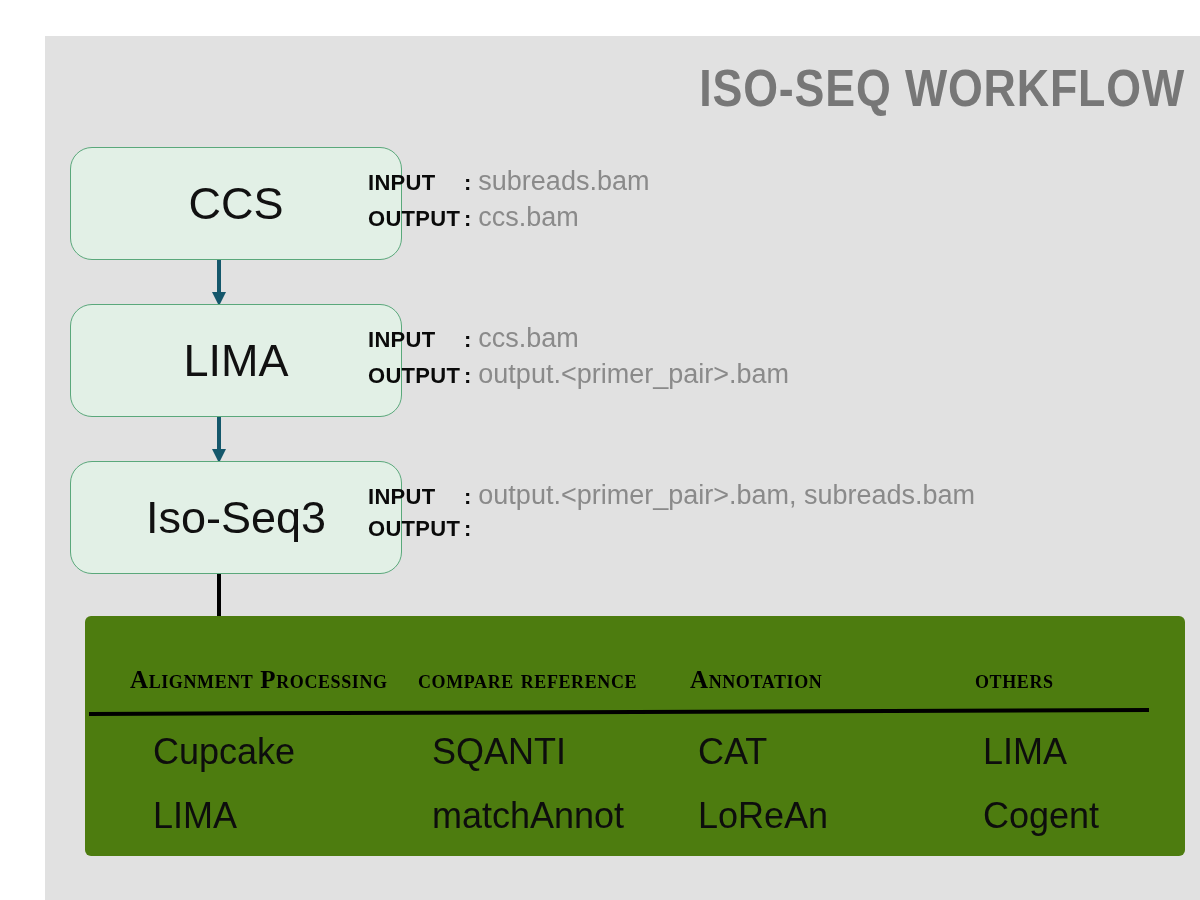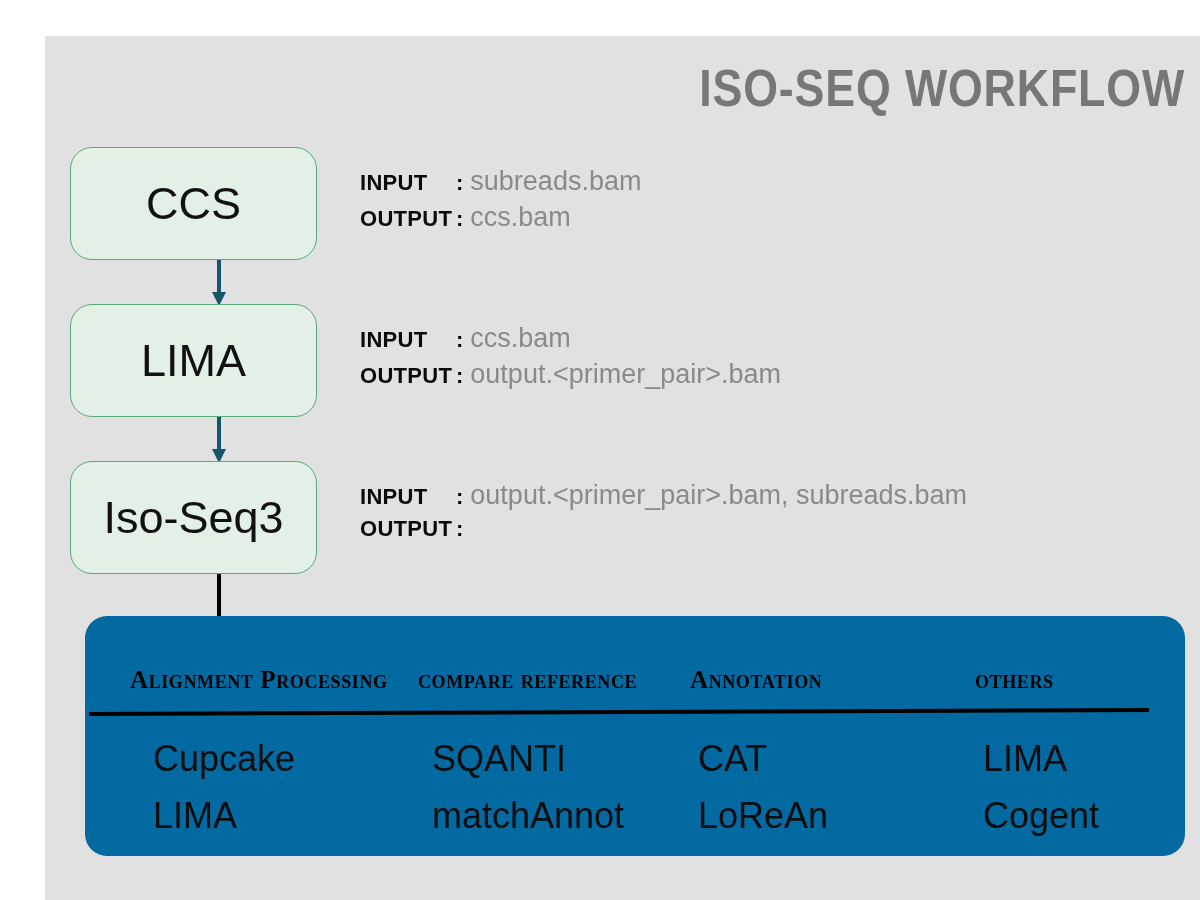--- a/index.html
+++ b/index.html
@@ -40,21 +40,21 @@
     color: #777777;
     transform: scaleX(0.86);
     transform-origin: right center;
     white-space: nowrap;
   }
 
   
   .stage-box {
     position: absolute;
     left: 25px;
-    width: 247px;
+    width: 332px;
     height: 113px;
     background: #e2f0e6;
     border: 1px solid #5aa87b;
     border-radius: 22px;
     box-sizing: border-box;
     display: flex;
     align-items: center;
     justify-content: center;
   }
   .stage-label {
@@ -100,21 +100,21 @@
   #arrow-2 .shaft { height: 34px; }
   #arrow-2 .head  { top: 32px; }
 
   #arrow-3 { top: 538px; height: 78px; }
   #arrow-3 .shaft { height: 62px; }
   #arrow-3 .head  { top: 59px; }
 
   
   .io-block {
     position: absolute;
-    left: 315px;
+    left: 323px;
   }
   .io-line {
     display: flex;
     align-items: baseline;
     line-height: 1.33;
     white-space: nowrap;
   }
   .io-key {
     font-weight: bold;
     font-size: 22px;
@@ -138,22 +138,22 @@
   #io-lima    { top: 285px; }
   #io-isoseq3 { top: 442px; }
 
   
   #tools-panel {
     position: absolute;
     left: 40px;
     top: 580px;
     width: 1100px;
     height: 240px;
-    background: #0369a1;
-    border-radius: 22px;
+    background: #4d7c0f;
+    border-radius: 6px;
   }
   #tools-table {
     position: absolute;
     left: 0;
     top: 0;
     width: 100%;
     height: 100%;
   }
   .th-row {
     position: absolute;
@@ -188,21 +188,21 @@
     transform: rotate(-0.22deg);
     transform-origin: left center;
   }
 
   .td-row {
     position: absolute;
     left: 0;
     width: 100%;
     height: 56px;
   }
-  #td-row-0 { top: 125px; text-align: right; }
+  #td-row-0 { top: 118px; text-align: right; }
   #td-row-1 { top: 182px; }
 
   .td {
     position: absolute;
     font-size: 36px;
     color: #0d0d0d;
     font-family: "Liberation Sans", sans-serif;
     white-space: nowrap;
     line-height: 1;
   }

